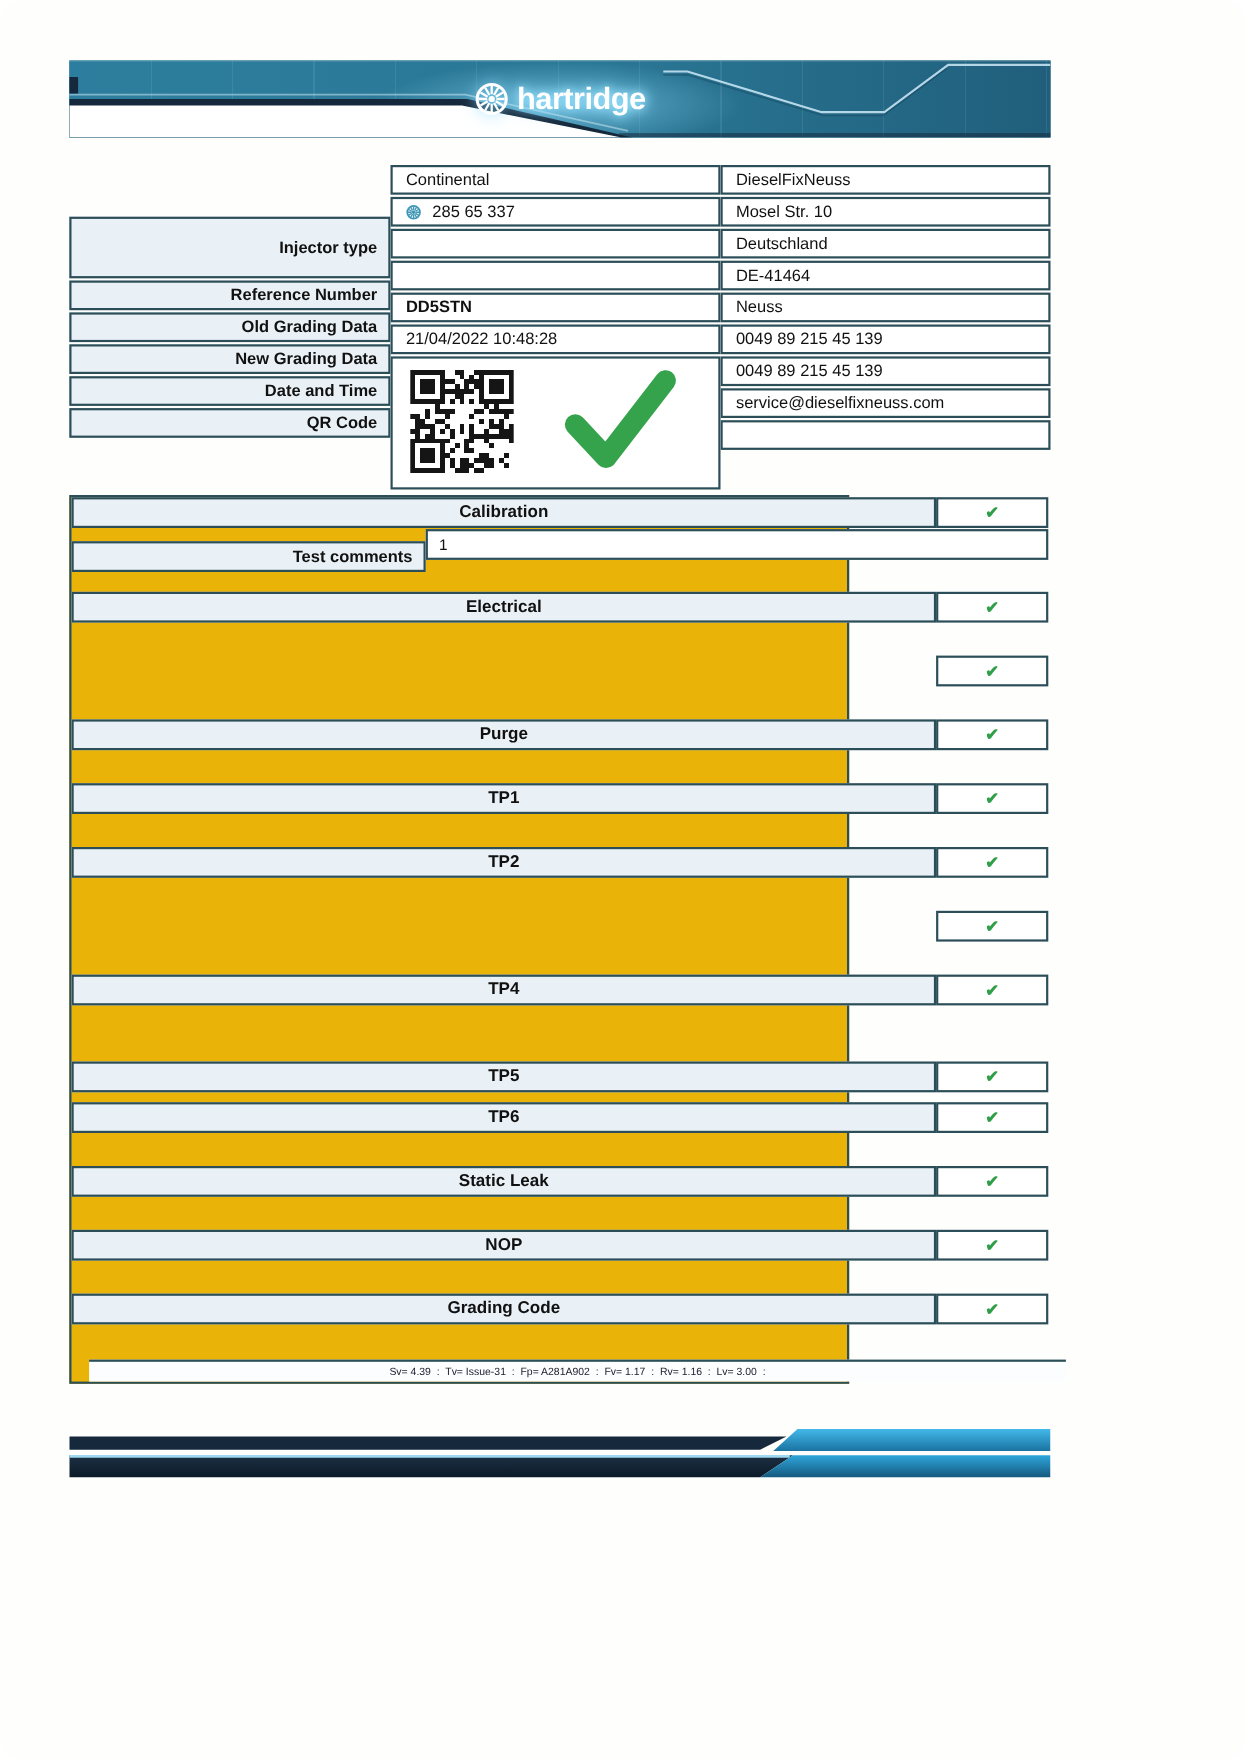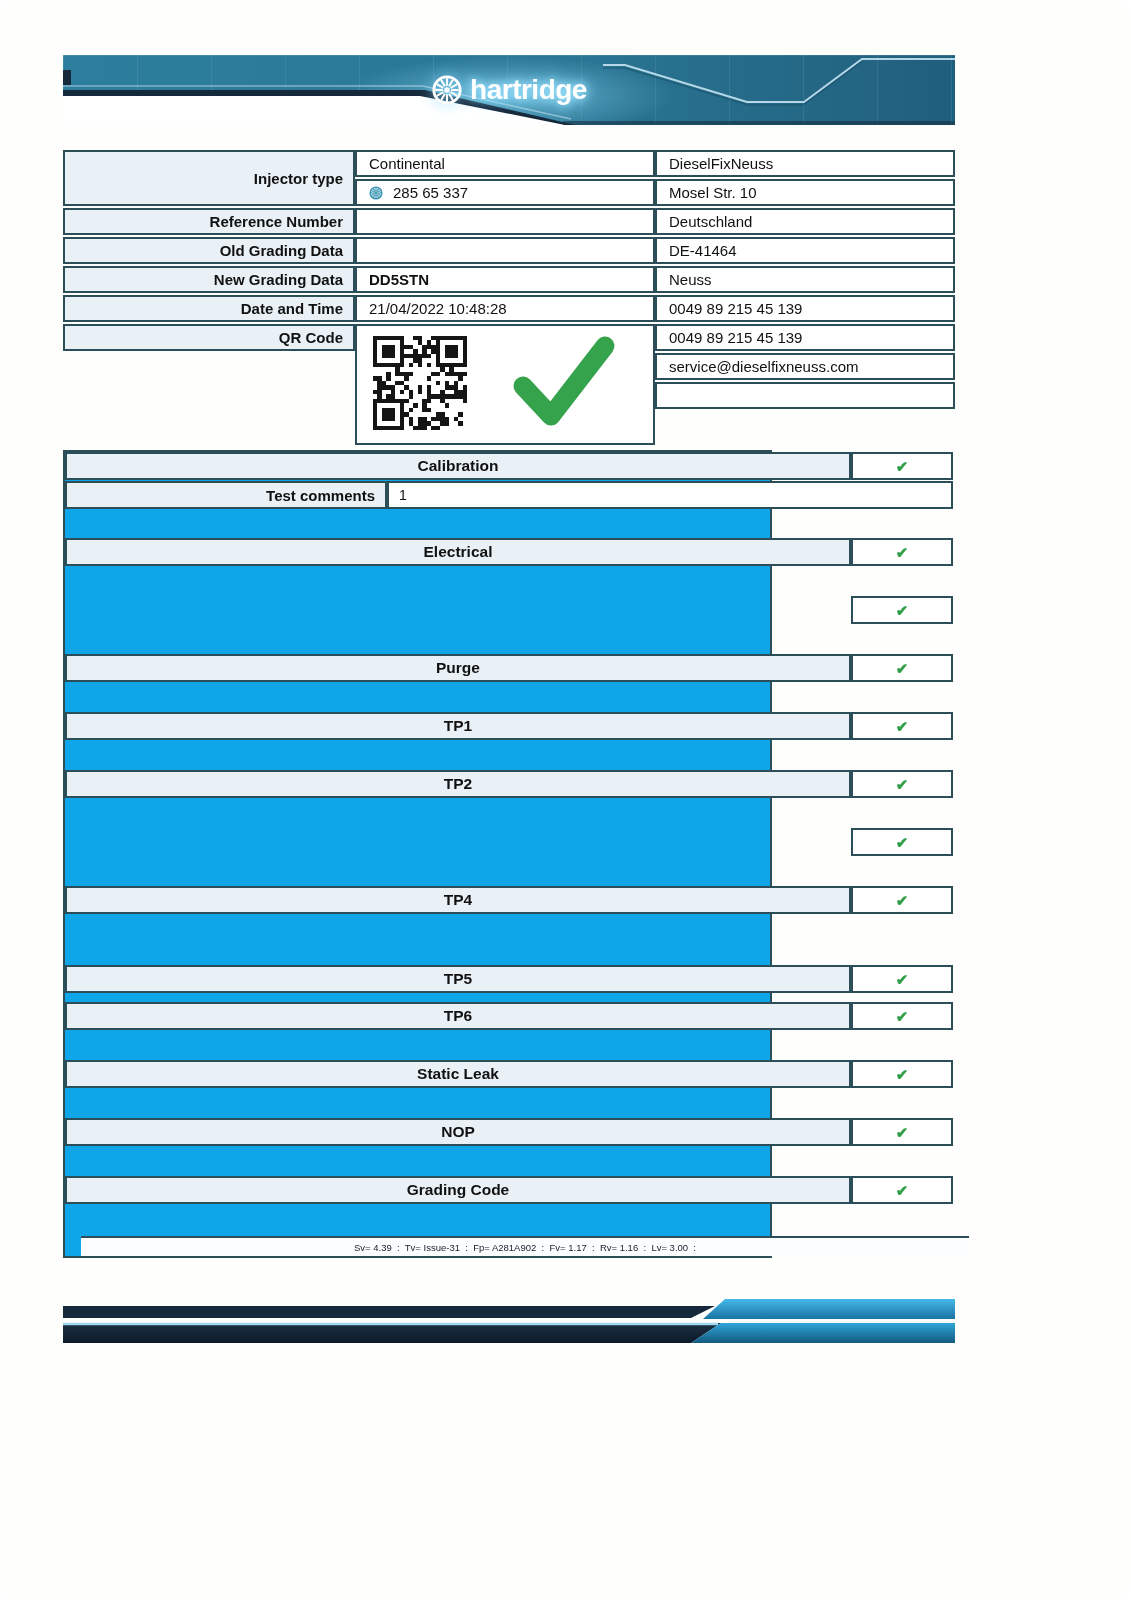--- a/index.html
+++ b/index.html
@@ -18,27 +18,27 @@
   .banner-decor{position:absolute;inset:0;}
   .banner-logo{position:absolute;inset:0;display:flex;align-items:center;justify-content:center;gap:7px;
     filter:drop-shadow(0 0 7px rgba(140,220,255,.9));}
   .banner-logo .logo-text{color:#fff;font-size:28px;font-weight:bold;letter-spacing:-.5px;
     text-shadow:0 0 9px rgba(160,230,255,.95);}
   .wheel{color:#ffffff;}
 
   
   .cell{position:absolute;box-sizing:border-box;border:2px solid #2b4e58;font-size:15px;
         display:flex;align-items:center;background:#fff;}
-  .cell.lbl{background:#e9f1f6;font-weight:bold;justify-content:flex-end;padding-right:10px;text-align:right;}
+  .cell.lbl{background:#e9f1f6;font-weight:bold;justify-content:flex-end;padding-right:10px;text-align:right;margin-top:47px;}
   .cell.val{padding-left:12px;}
   .cell.bold{font-weight:bold;}
 
   
   .sections-box{position:absolute;left:63px;top:450px;width:709px;height:808px;
-                box-sizing:border-box;border:2px solid #2b4e58;background:#0ea5e9;}
+                box-sizing:border-box;border:2px solid #2b4e58;background:#eab308;}
   .sec-row{position:absolute;left:0;width:888px;height:28px;}
   .sec-main{position:absolute;left:0;top:0;width:786px;height:28px;box-sizing:border-box;
             border:2px solid #2b4e58;background:#e9f1f6;display:flex;align-items:center;justify-content:center;
             font-weight:bold;font-size:15.5px;}
   .sec-check{position:absolute;left:786px;top:0;width:102px;height:28px;box-sizing:border-box;
              border:2px solid #2b4e58;background:#fff;display:flex;align-items:center;justify-content:center;}
   .check-glyph{color:#2f9e47;font-weight:bold;font-size:15px;line-height:1;}
   .version-row{position:absolute;left:0;top:784px;width:888px;height:20px;box-sizing:border-box;
                border-top:2px solid #2b4e58;background:#fbfdfe;display:flex;align-items:center;justify-content:center;
                font-size:9.5px;color:#223;white-space:pre;margin-left:16px;}
@@ -368,21 +368,21 @@
   <div class="sections-box" id="sections-host">
 
     <div class="sec-row" style="top:0px;">
       <div class="sec-main">Calibration</div>
       <div class="sec-check">
         <span class="check-glyph">✔</span>
       </div>
     </div>
 
     <div class="sec-row" style="top:29px;">
-      <div class="sec-main" style="width:322px;justify-content:flex-end;padding-right:10px;font-size:15px;">Test comments</div>
+      <div class="sec-main" style="width:322px;justify-content:flex-end;padding-right:10px;font-size:15px;margin-top:11px;">Test comments</div>
       <div class="sec-check" style="left:322px;width:566px;justify-content:flex-start;padding-left:10px;box-sizing:border-box;">
         <span style="font-size:14px;">1</span>
       </div>
     </div>
 
     <div class="sec-row" style="top: 86px;">
     <div class="sec-main">Electrical</div>
     <div class="sec-check">
       <span class="check-glyph">✔</span>
     </div>

